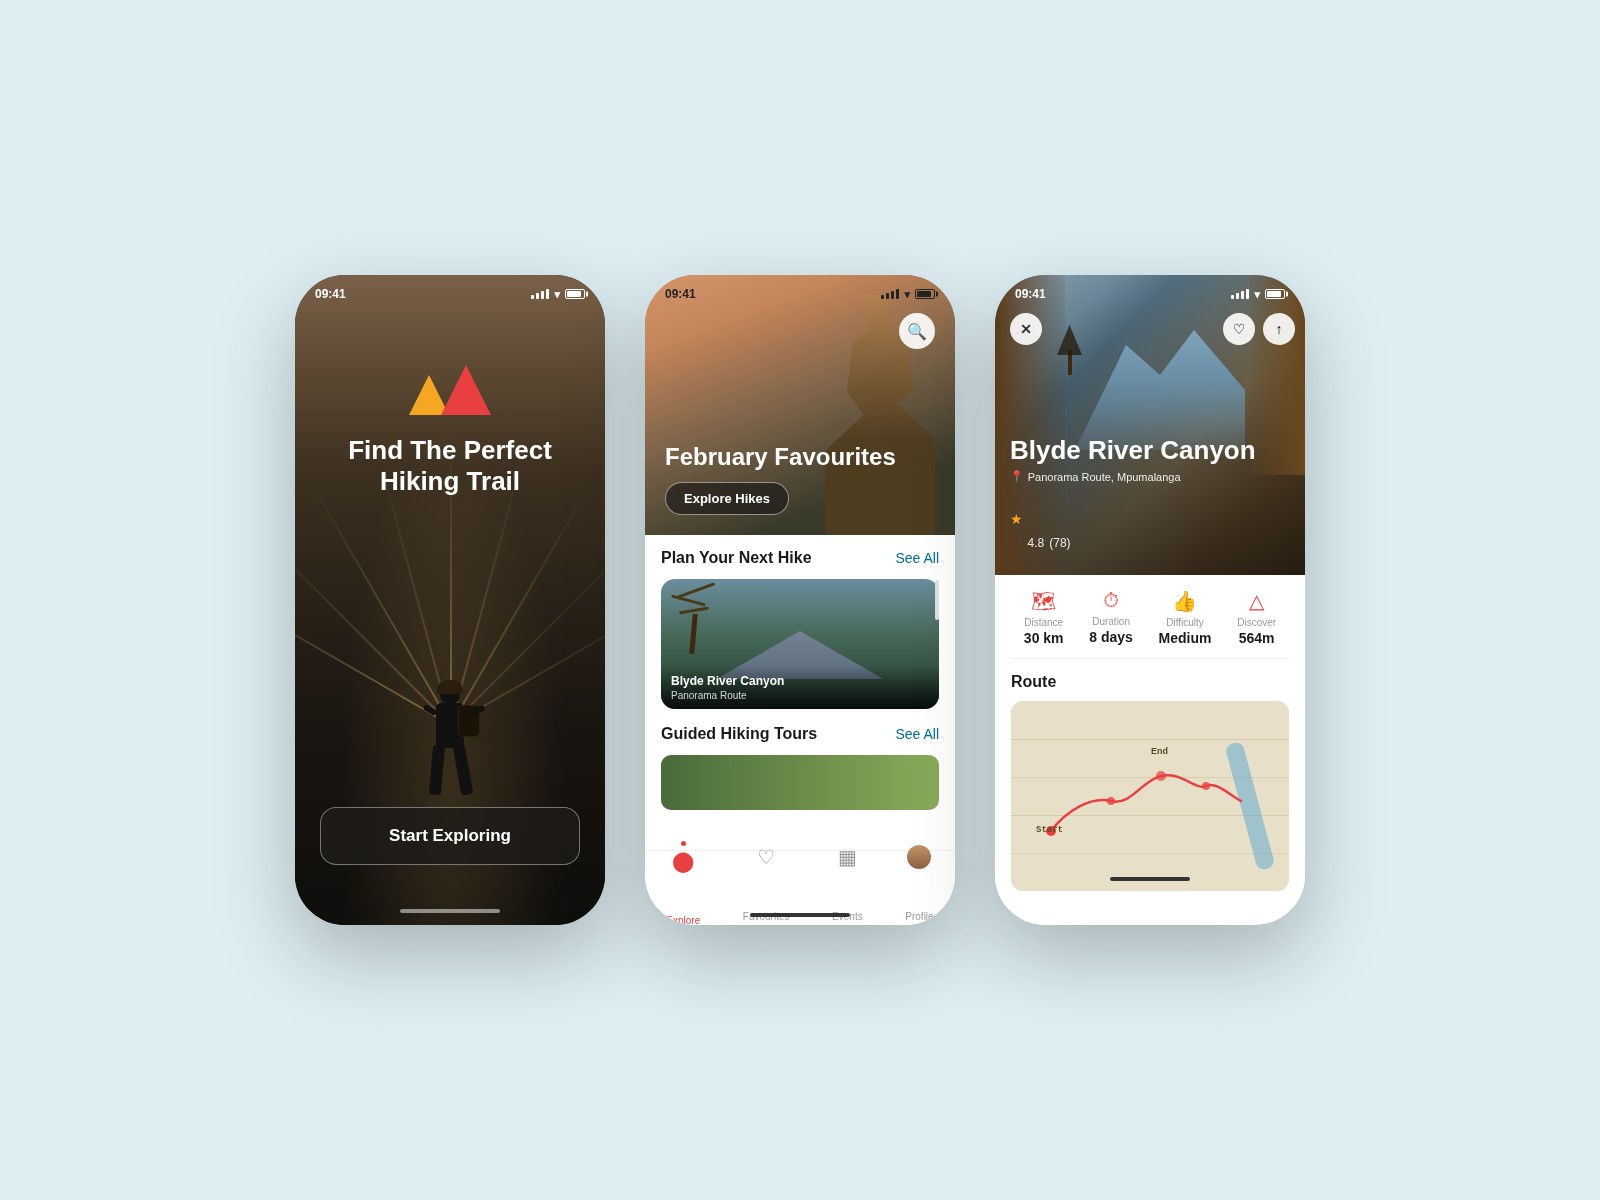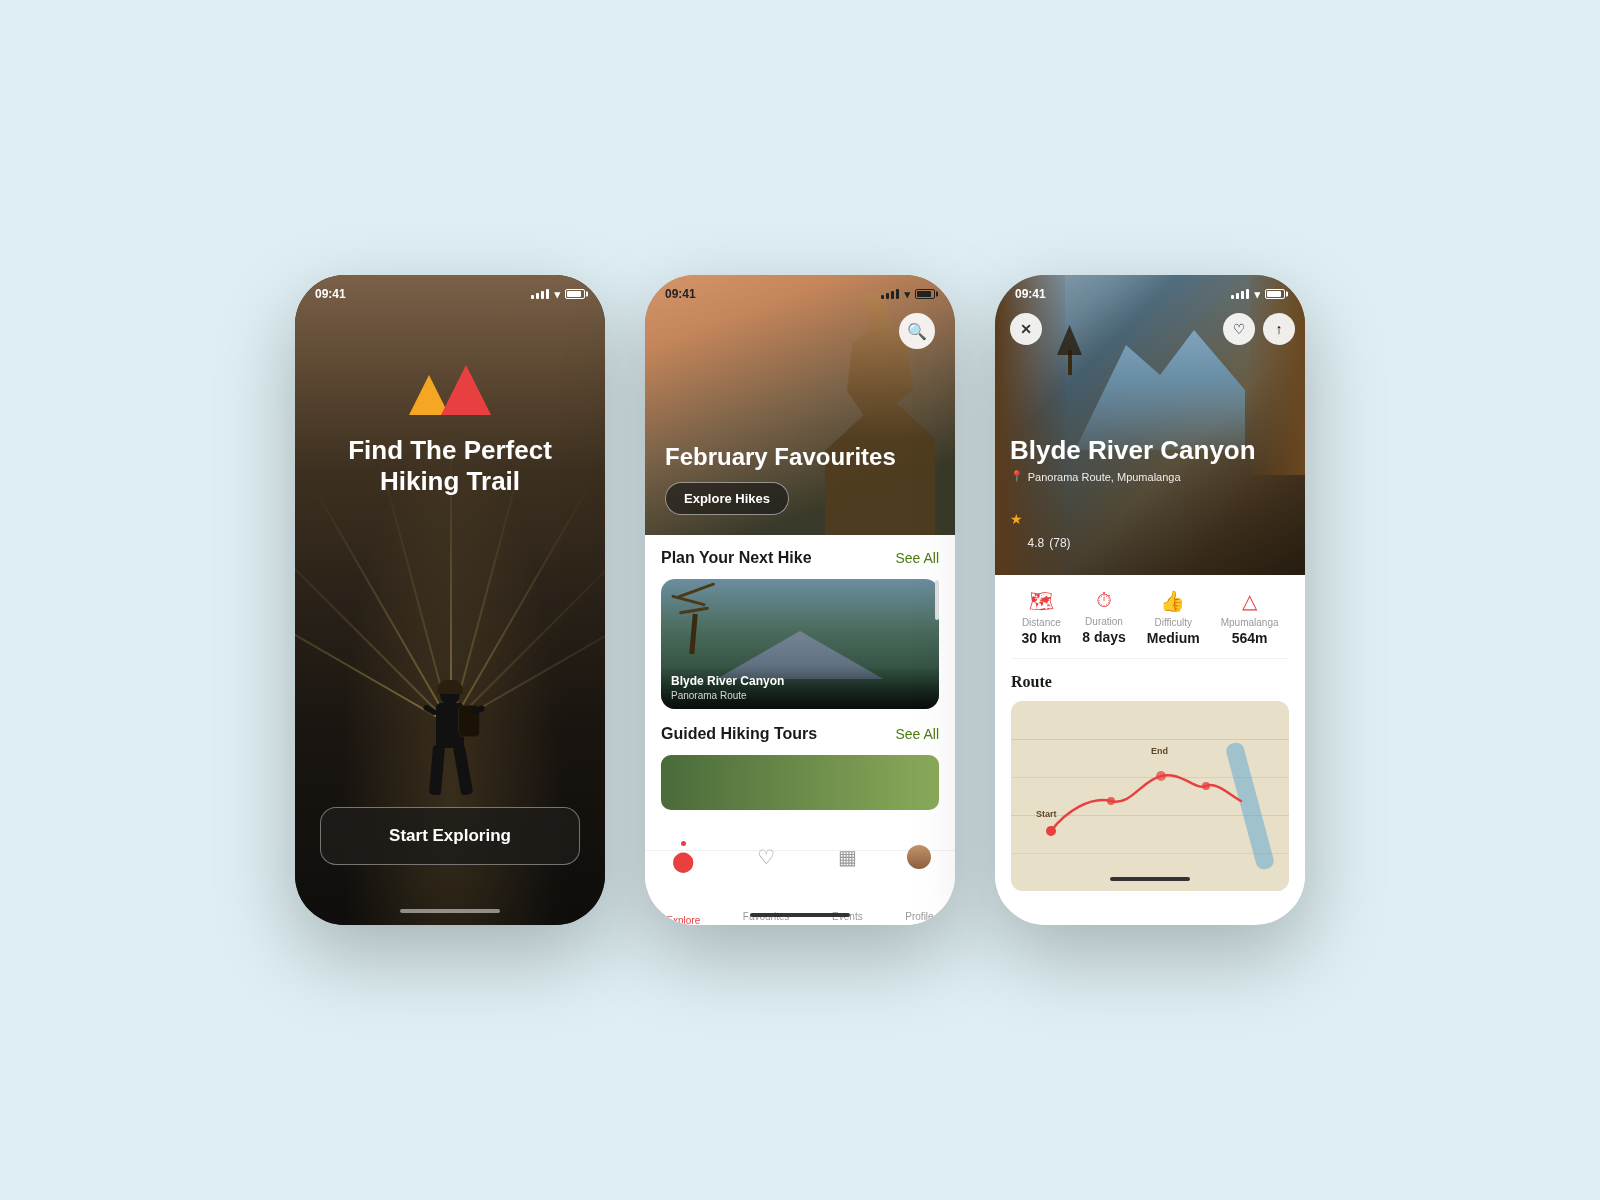--- a/index.html
+++ b/index.html
@@ -251,21 +251,21 @@
       align-items: center;
       margin-bottom: 12px;
     }
     .section-title {
       font-size: 16px;
       font-weight: 700;
       color: #1a1a1a;
     }
     .see-all {
       font-size: 14px;
-      color: #4d7c0f;
+      color: #0369a1;
       font-weight: 500;
     }
     .hike-cards {
       display: flex;
       gap: 10px;
       margin-bottom: 16px;
     }
     .hike-card {
       flex: 1;
       height: 130px;
@@ -479,21 +479,20 @@
     .stat-value {
       font-size: 14px;
       font-weight: 700;
       color: #1a1a1a;
     }
     .route-section-title {
       font-size: 16px;
       font-weight: 700;
       color: #1a1a1a;
       margin-bottom: 10px;
-      font-family: Liberation Serif, serif;
     }
     .map-container {
       width: 100%;
       height: 190px;
       background: #e8dfc8;
       border-radius: 12px;
       overflow: hidden;
       position: relative;
     }
     
@@ -749,21 +748,21 @@
           <span class="stat-label">Duration</span>
           <span class="stat-value">8 days</span>
         </div>
         <div class="stat-item">
           <span class="stat-icon">👍</span>
           <span class="stat-label">Difficulty</span>
           <span class="stat-value">Medium</span>
         </div>
         <div class="stat-item">
           <span class="stat-icon">△</span>
-          <span class="stat-label">Mpumalanga</span>
+          <span class="stat-label">Discover</span>
           <span class="stat-value">564m</span>
         </div>
       </div>
 
       <div class="route-section-title">Route</div>
       <div class="map-container">
 
         <div style="position:absolute; inset:0; background:#e8dfc8;"></div>
 
         <div class="terrain-line" style="top:20%; background:rgba(180,160,110,0.3);"></div>
@@ -777,21 +776,21 @@
           <path d="M 40 130 C 55 110, 80 95, 100 100 C 120 105, 130 80, 150 75 C 170 70, 185 90, 195 85 C 205 80, 220 95, 230 100" stroke="#E84040" stroke-width="2.5" fill="none" stroke-linecap="round" stroke-linejoin="round"></path>
 
           <circle cx="40" cy="130" r="5" fill="#E84040"></circle>
 
           <circle cx="150" cy="75" r="5" fill="#E84040" fill-opacity="0.7"></circle>
 
           <circle cx="100" cy="100" r="4" fill="#E84040" opacity="0.8"></circle>
           <circle cx="195" cy="85" r="4" fill="#E84040" opacity="0.8"></circle>
         </svg>
 
-        <div class="map-labels" style="bottom:72px; left:25px;">Start</div>
+        <div class="map-labels" style="bottom:56px; left:25px;font-family:Liberation Mono, monospace;">Start</div>
         <div class="map-labels" style="top:45px; left:140px;">End</div>
 
         <div style="position:absolute; bottom:10px; left:50%; transform:translateX(-50%); width:80px; height:4px; background:#333; border-radius:2px;"></div>
       </div>
     </div>
   </div>
 
 </div>
 
 </body></html>

